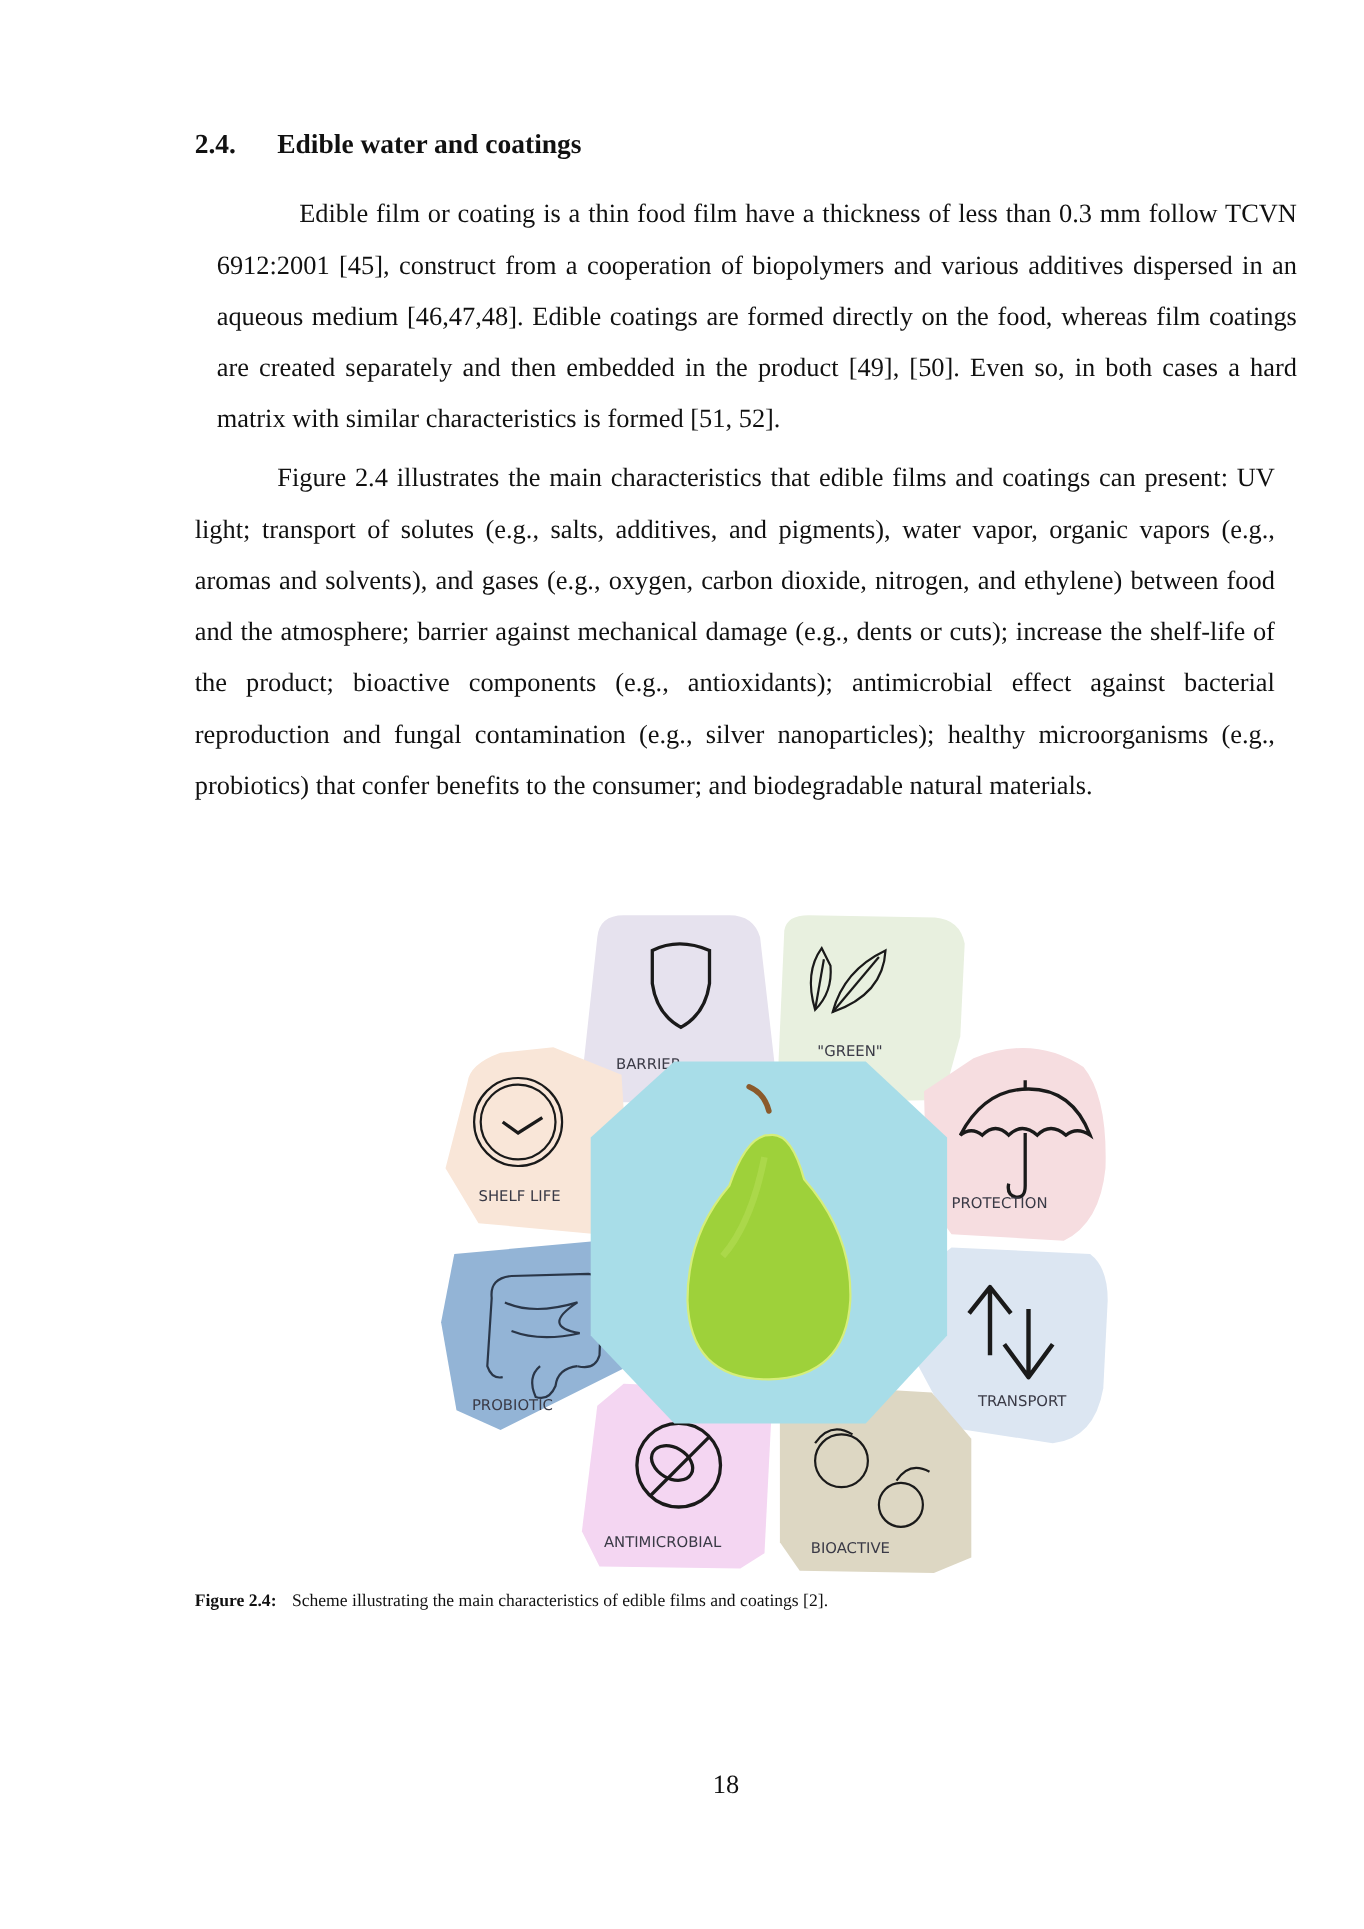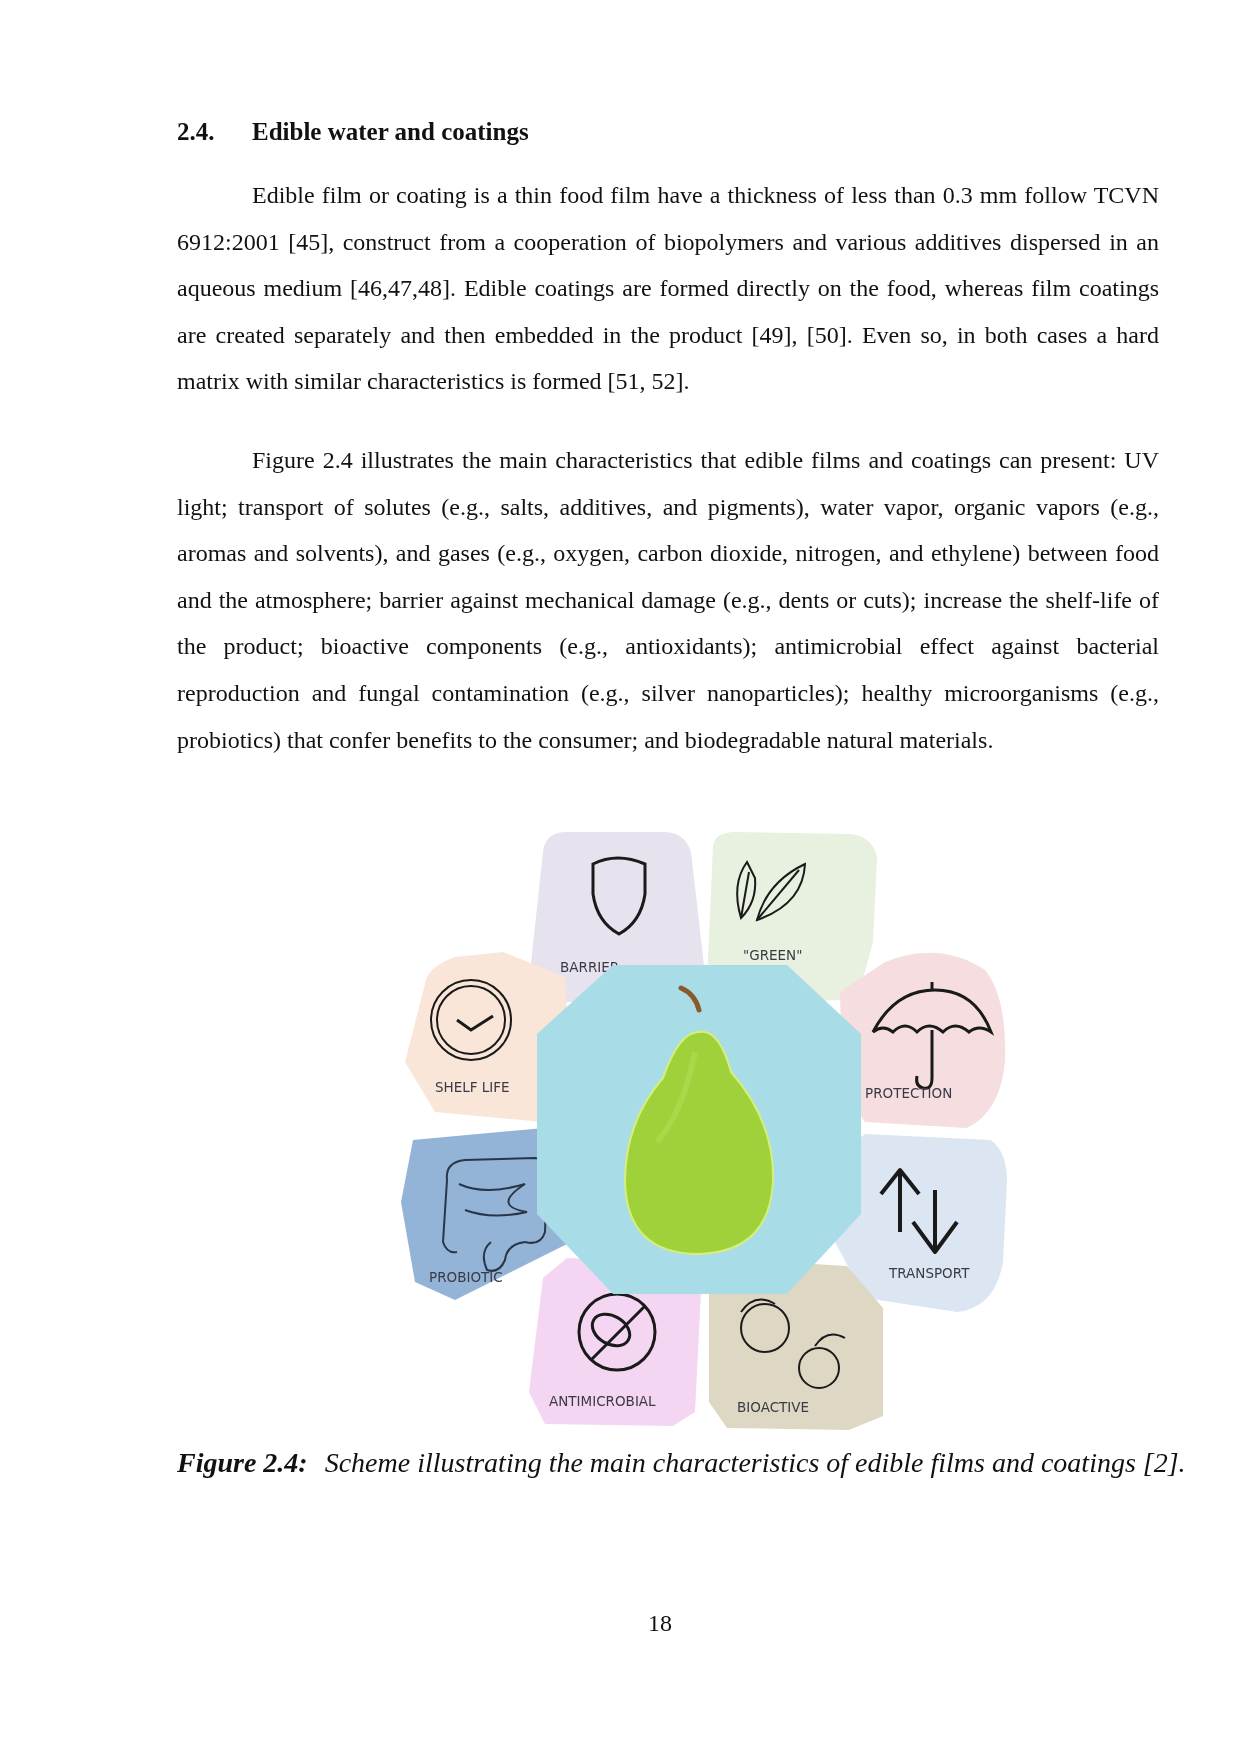--- a/index.html
+++ b/index.html
@@ -3,25 +3,25 @@
 <meta charset="utf-8">
 <style>
   html, body { margin:0; padding:0; background:#ffffff; }
   body { width:1240px; height:1754px; position:relative; overflow:hidden;
          font-family:"Liberation Serif", "DejaVu Serif", serif; color:#111; }
   .heading { position:absolute; top:118px; left:177px; font-weight:bold; font-size:25px; }
   .heading .num { position:absolute; left:0; }
   .heading .title { position:absolute; left:75px; white-space:nowrap; }
   .para { position:absolute; left:177px; width:982px; font-size:24px; line-height:46.6px;
           text-align:justify; text-indent:75px; margin:0; }
-  #p1 { top:172px; }
-  #p2 { top:437px; }
+  #p1 { top:172px;margin-left:20px; }
+  #p2 { top:412px; }
   .figure { position:absolute; left:395px; top:822px; width:620px; height:615px; }
   .figure svg { width:620px; height:615px; }
-  .caption { position:absolute; top:1447px; left:177px; width:982px; font-size:28px; font-style:italic; white-space:nowrap; }
+  .caption { position:absolute; top:1447px; left:177px; width:982px; font-size:16px; white-space:nowrap; }
   .caption .lbl { font-weight:bold; margin-right:10px; }
   .pagenum { position:absolute; top:1610px; left:0; width:1320px; text-align:center; font-size:24px; }
   .plabel { font-family:"DejaVu Sans", sans-serif; font-size:13.5px; fill:#3a3a46; }
 </style>
 </head>
 <body>
 
 <div class="heading">
   <span class="num">2.4.</span>
   <span class="title">Edible water and coatings</span>

